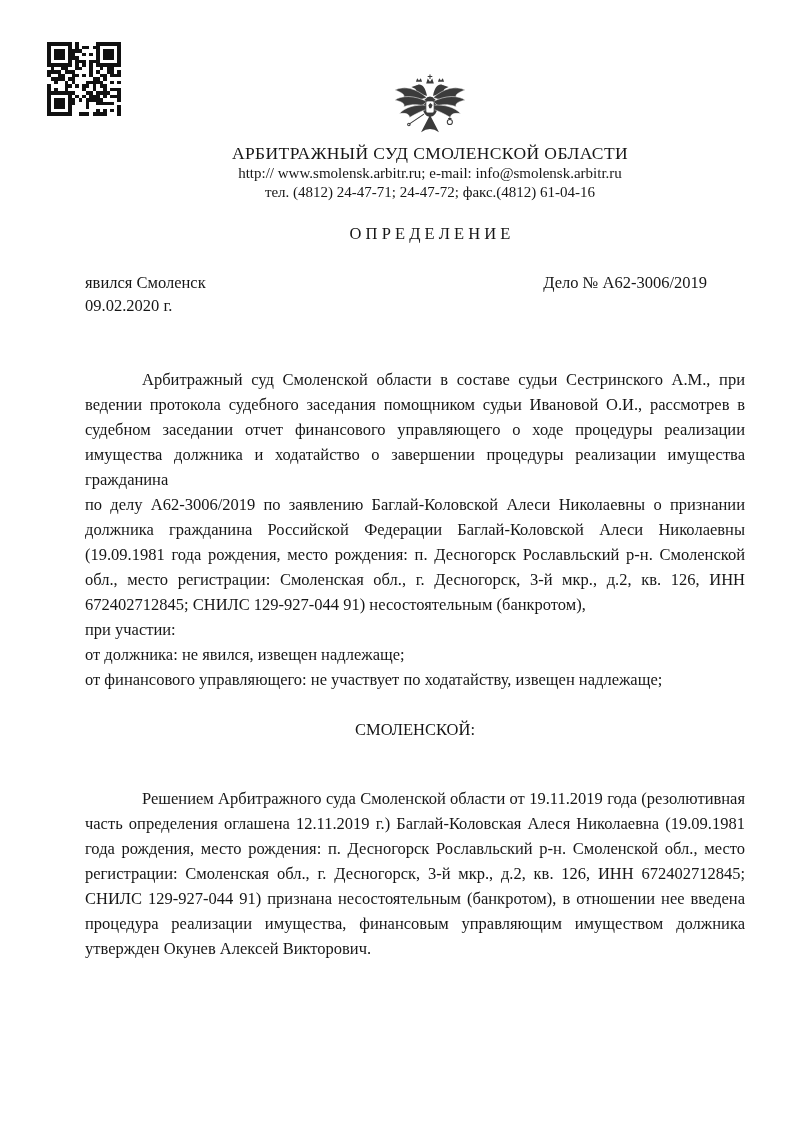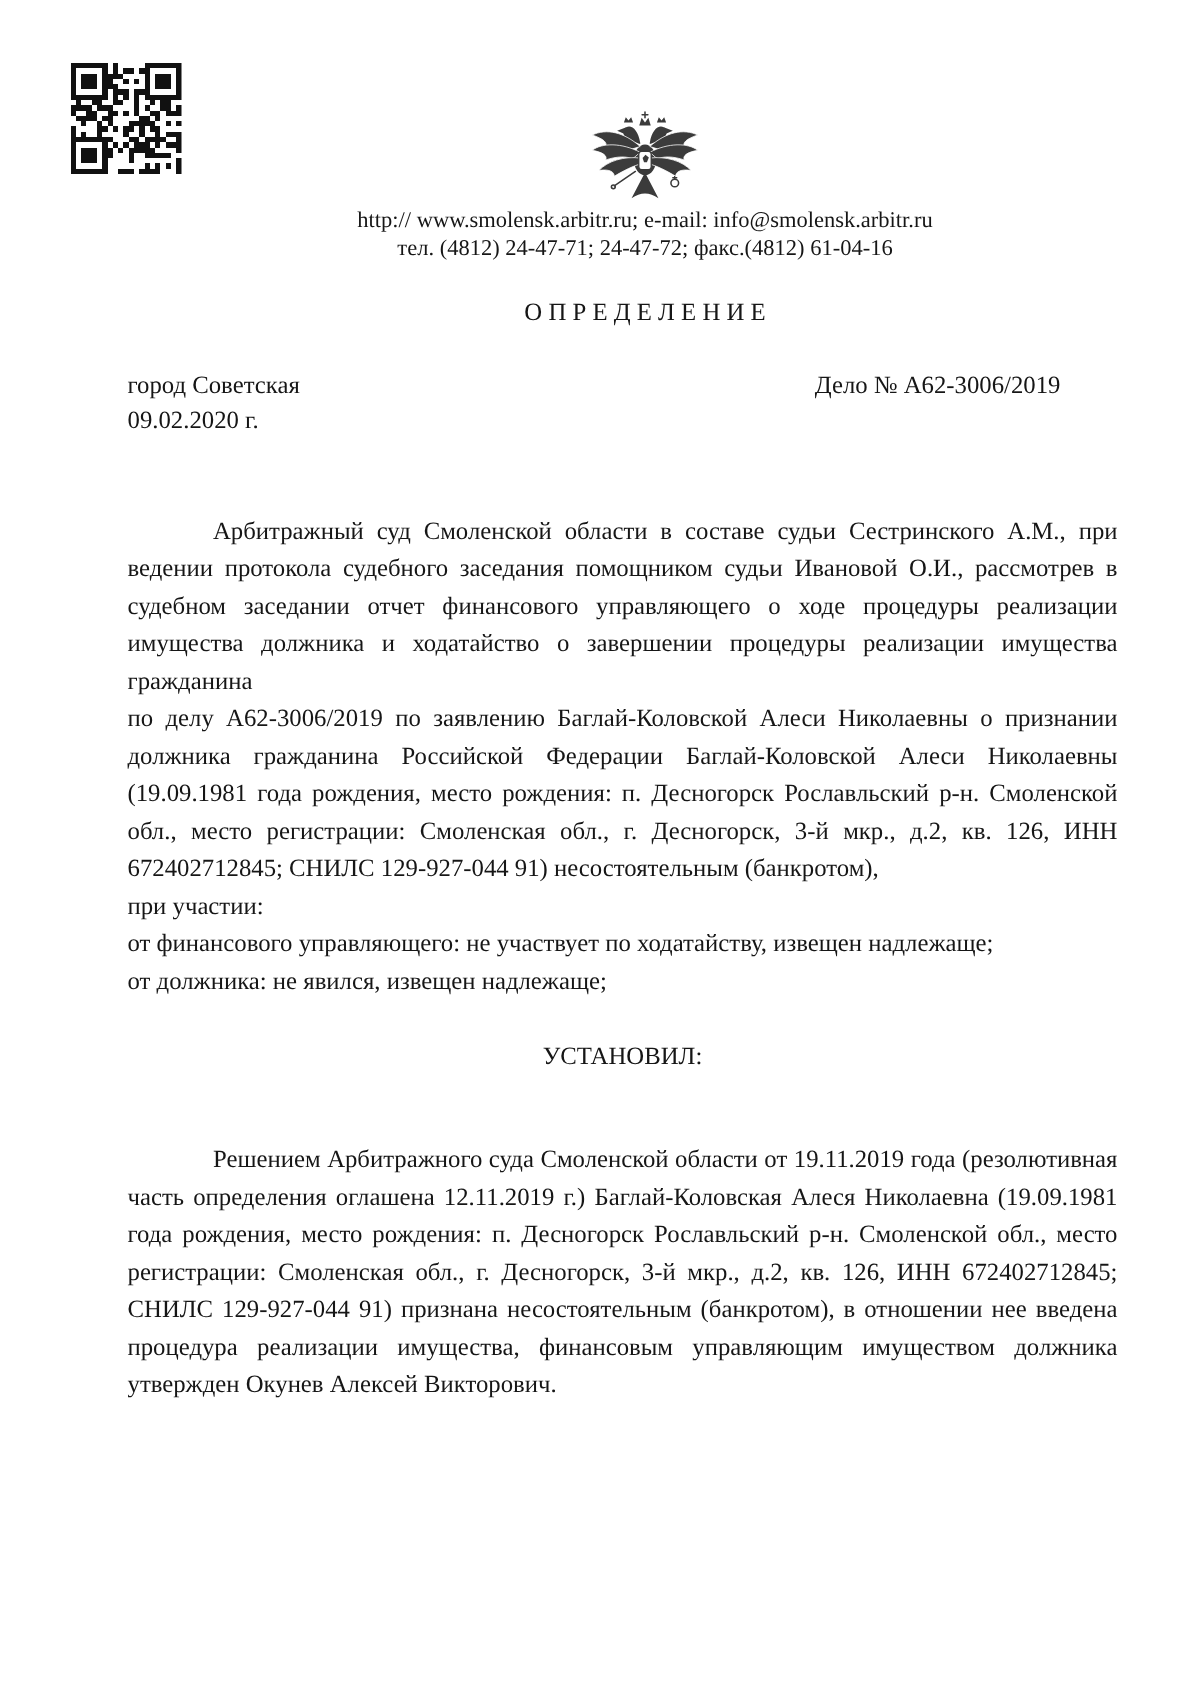--- a/index.html
+++ b/index.html
@@ -240,39 +240,40 @@
 
         <path d="M65 37 C82 22 100 18 115 25 C103 29 99 33 101 37 C91 35 83 37 78 41 Z"></path>
         <path d="M65 43 C84 33 105 33 115 41 C103 43 99 47 101 51 C89 47 79 47 73 50 Z"></path>
         <path d="M65 49 C82 47 99 52 108 62 C96 60 92 64 92 68 C82 62 72 57 64 55 Z"></path>
       </g>
 
       <rect x="53.5" y="42" width="13" height="19" rx="3" fill="#ffffff" stroke="#3b3b3b" stroke-width="1.4"></rect>
       <path d="M57.5 49 l3 -3.5 3.5 3 -2 5 h-3 z" fill="#3b3b3b"></path>
     </svg>
 
+    <div class="court-name">АРБИТРАЖНЫЙ СУД СМОЛЕНСКОЙ ОБЛАСТИ</div>
     <div class="addr">http:// www.smolensk.arbitr.ru; e-mail: info@smolensk.arbitr.ru</div>
     <div class="addr">тел. (4812) 24-47-71; 24-47-72; факс.(4812) 61-04-16</div>
 
     <div class="title">О П Р Е Д Е Л Е Н И Е</div>
 
     <div class="meta">
       <div class="meta-row">
-        <span>город Советская</span>
+        <span>явился Смоленск</span>
         <span class="case">Дело № А62-3006/2019</span>
       </div>
       <div>09.02.2020 г.</div>
     </div>
 
     <div class="body-text">
       <p class="indent">Арбитражный суд Смоленской области в составе судьи Сестринского А.М., при ведении протокола судебного заседания помощником судьи Ивановой О.И., рассмотрев в судебном заседании отчет финансового управляющего о ходе процедуры реализации имущества должника и ходатайство о завершении процедуры реализации имущества гражданина</p>
       <p>по делу А62-3006/2019 по заявлению Баглай-Коловской Алеси Николаевны о признании должника гражданина Российской Федерации Баглай-Коловской Алеси Николаевны (19.09.1981 года рождения, место рождения: п. Десногорск Рославльский р-н. Смоленской обл., место регистрации: Смоленская обл., г. Десногорск, 3-й мкр., д.2, кв. 126, ИНН 672402712845; СНИЛС 129-927-044 91) несостоятельным (банкротом),</p>
       <p>при участии:</p>
+      <p>от должника: не явился, извещен надлежаще;</p>
       <p>от финансового управляющего: не участвует по ходатайству, извещен надлежаще;</p>
-      <p>от должника: не явился, извещен надлежаще;</p>
-
-      <div class="ruling-heading">УСТАНОВИЛ:</div>
+
+      <div class="ruling-heading">СМОЛЕНСКОЙ:</div>
 
       <p class="indent">Решением Арбитражного суда Смоленской области от 19.11.2019 года (резолютивная часть определения оглашена 12.11.2019 г.) Баглай-Коловская Алеся Николаевна (19.09.1981 года рождения, место рождения: п. Десногорск Рославльский р-н. Смоленской обл., место регистрации: Смоленская обл., г. Десногорск, 3-й мкр., д.2, кв. 126, ИНН 672402712845; СНИЛС 129-927-044 91) признана несостоятельным (банкротом), в отношении нее введена процедура реализации имущества, финансовым управляющим имуществом должника утвержден Окунев Алексей Викторович.</p>
     </div>
 
   </div>
 </div>
 
 </body></html>

